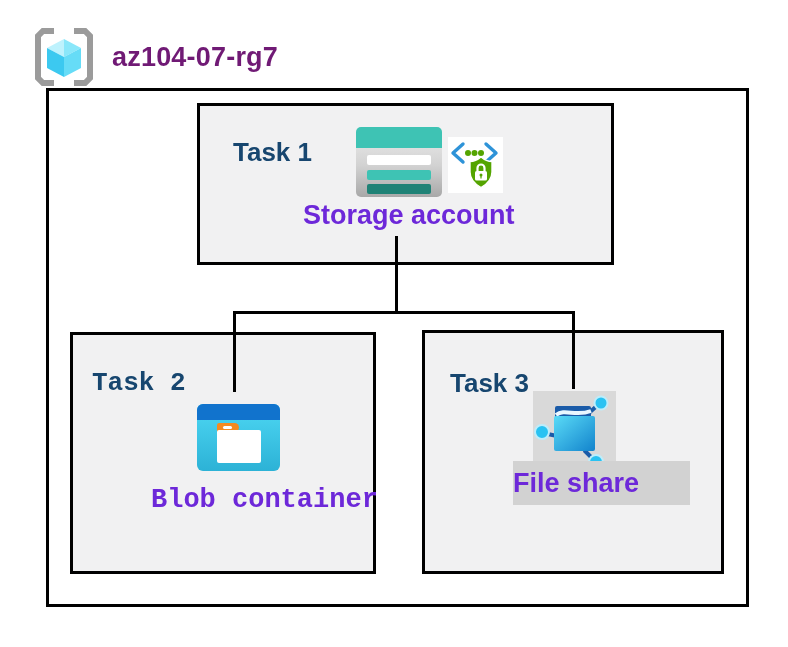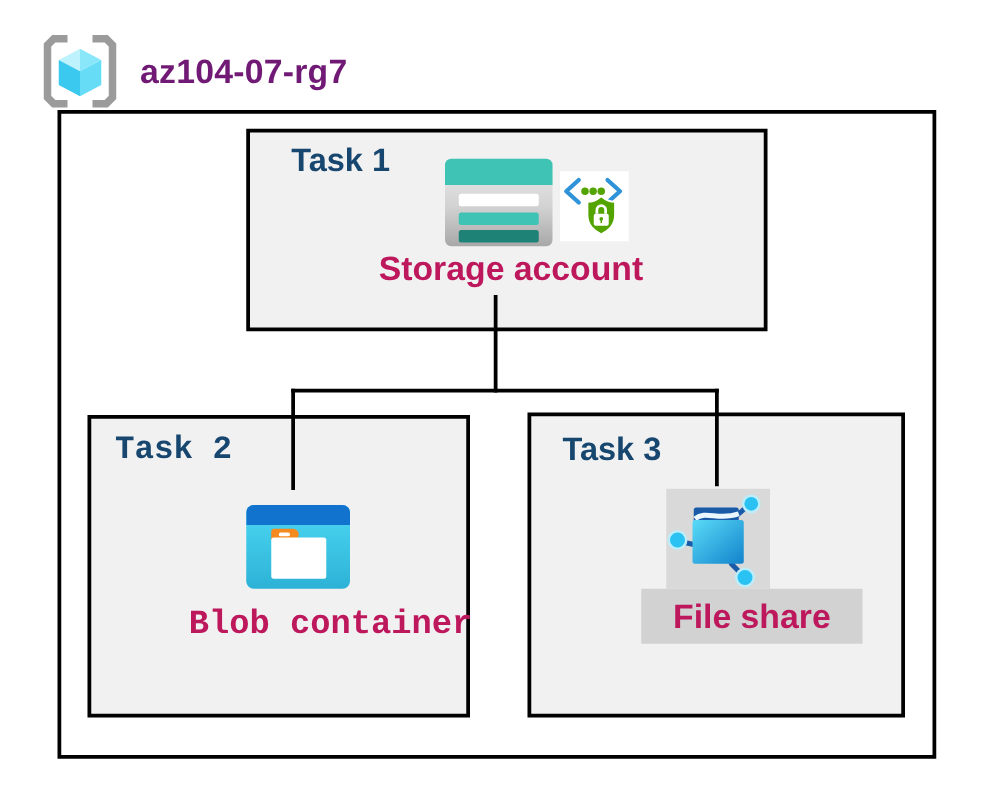--- a/index.html
+++ b/index.html
@@ -18,27 +18,27 @@
   .outer-box{
     left:46px;top:88px;width:703px;height:519px;border:3px solid #000;background:#fff;
   }
   .task-box{
     background:#F1F1F2;border:3px solid #000;
   }
   .task1{left:197px;top:103px;width:417px;height:162px;}
   .task2{left:70px;top:332px;width:306px;height:242px;font-family:Liberation Mono, monospace;}
   .task3{left:422px;top:330px;width:302px;height:244px;}
   .task-label{
-    position:absolute;font-size:26px;font-weight:bold;color:#17466F;
+    position:absolute;font-size:26px;font-weight:bold;color:#17466F;margin-top:24px;
   }
   .task1 .task-label{left:33px;top:7px;}
   .task2 .task-label{left:19px;top:9px;}
   .task3 .task-label{left:25px;top:11px;}
   .resource-label{
-    position:absolute;font-size:27px;font-weight:bold;color:#be185d;white-space:nowrap;
+    position:absolute;font-size:27px;font-weight:bold;color:#6d28d9;white-space:nowrap;
   }
 
   
   .conn{background:#000;}
 
   
   .storage-icon{
     left:156px;top:21px;width:86px;height:70px;border-radius:5px;
     background:linear-gradient(180deg,#EDEDED 0%,#D2D2D2 55%,#A8A8A8 100%);
   }
@@ -57,22 +57,22 @@
     background:linear-gradient(180deg,#47D0EE 20%,#2CB2D6 100%);
   }
   .blob-band{position:absolute;left:0;top:0;width:100%;height:16px;background:#1173CD;}
   .blob-folder{position:absolute;left:20px;top:26px;width:44px;height:33px;background:#fff;border-radius:2px;}
   .blob-tab{position:absolute;left:20px;top:19px;width:22px;height:9px;background:#F58A1F;border-radius:3px 6px 6px 0;}
   .blob-tab-dash{position:absolute;left:26px;top:22px;width:9px;height:3px;background:#fff;border-radius:1.5px;}
 
   
   .fs-bg{left:108px;top:58px;width:83px;height:80px;background:#D9D9D9;}
   .fs-label-bg{
-    left:88px;top:138px;width:177px;height:44px;background:#D2D2D2;
-    display:flex;align-items:center;justify-content:center;
+    left:88px;top:128px;width:177px;height:44px;background:#D2D2D2;
+    display:flex;align-items:center;
   }
   svg{display:block;}
 </style>
 </head>
 <body>
 
 <div class="stage">
 
   <svg class="abs" style="left:33px;top:26px;" width="62" height="62" viewBox="0 0 62 62">
     <path d="M21 5 L10 5 L5 10 L5 52 L10 57 L21 57" fill="none" stroke="#9B9B9B" stroke-width="6"></path>

